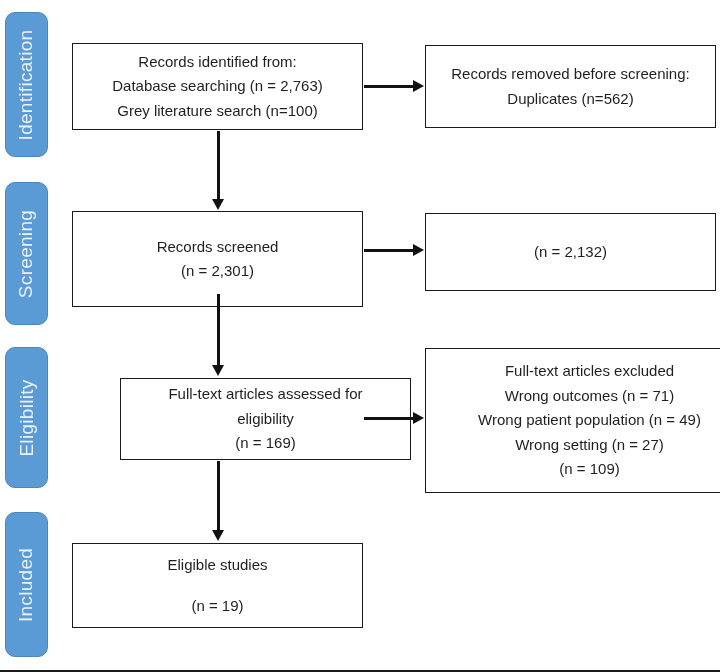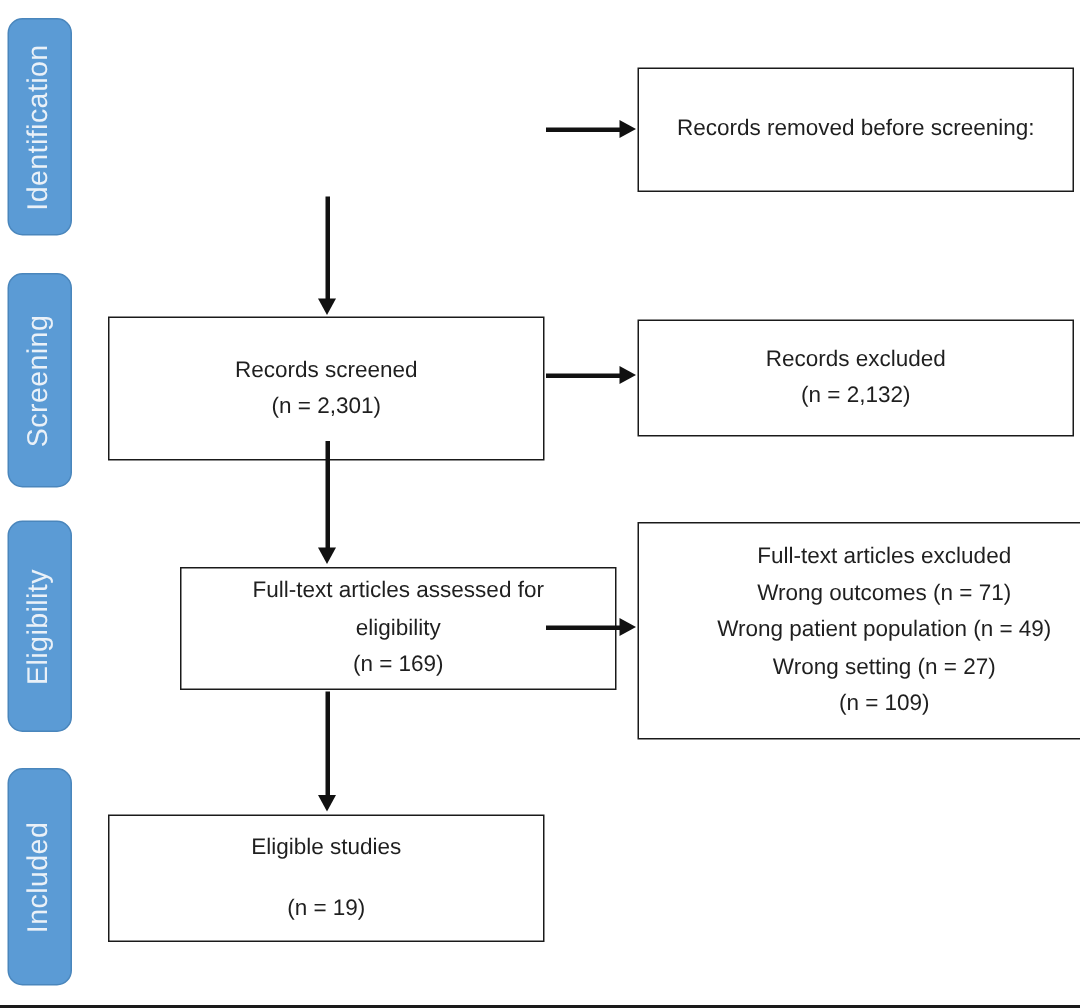--- a/index.html
+++ b/index.html
@@ -106,43 +106,48 @@
   <div class="stage" style="top:182px; height:143px;">
     <span>Screening</span>
   </div>
   <div class="stage" style="top:347px; height:141px;">
     <span>Eligibility</span>
   </div>
   <div class="stage" style="top:512px; height:145px;">
     <span>Included</span>
   </div>
 
+  <div class="box" style="left:72px; top:43px; width:291px; height:87px;">
+    <div>Records identified from:</div>
+    <div>Database searching (n = 2,763)</div>
+    <div>Grey literature search (n=100)</div>
+  </div>
 
   <div class="box" style="left:72px; top:211px; width:291px; height:96px;">
     <div>Records screened</div>
     <div>(n = 2,301)</div>
   </div>
 
   <div class="box" style="left:72px; top:378px; width:291px; height:82px;margin-left:48px;">
     <div>Full-text articles assessed for</div>
     <div>eligibility</div>
     <div>(n = 169)</div>
   </div>
 
   <div class="box" style="left:72px; top:543px; width:291px; height:85px;gap:16px;">
     <div>Eligible studies</div>
     <div>(n = 19)</div>
   </div>
 
   <div class="box" style="left:425px; top:45px; width:291px; height:83px;">
     <div>Records removed before screening:</div>
+    <div>Duplicates (n=562)</div>
   </div>
 
   <div class="box" style="left:425px; top:213px; width:291px; height:78px;">
-    <div>Records excluded</div>
     <div>(n = 2,132)</div>
   </div>
 
   <div class="box" style="left:425px; top:348px; width:329px; height:145px;">
     <div>Full-text articles excluded</div>
     <div>Wrong outcomes (n = 71)</div>
     <div>Wrong patient population (n = 49)</div>
     <div>Wrong setting (n = 27)</div>
     <div>(n = 109)</div>
   </div>

